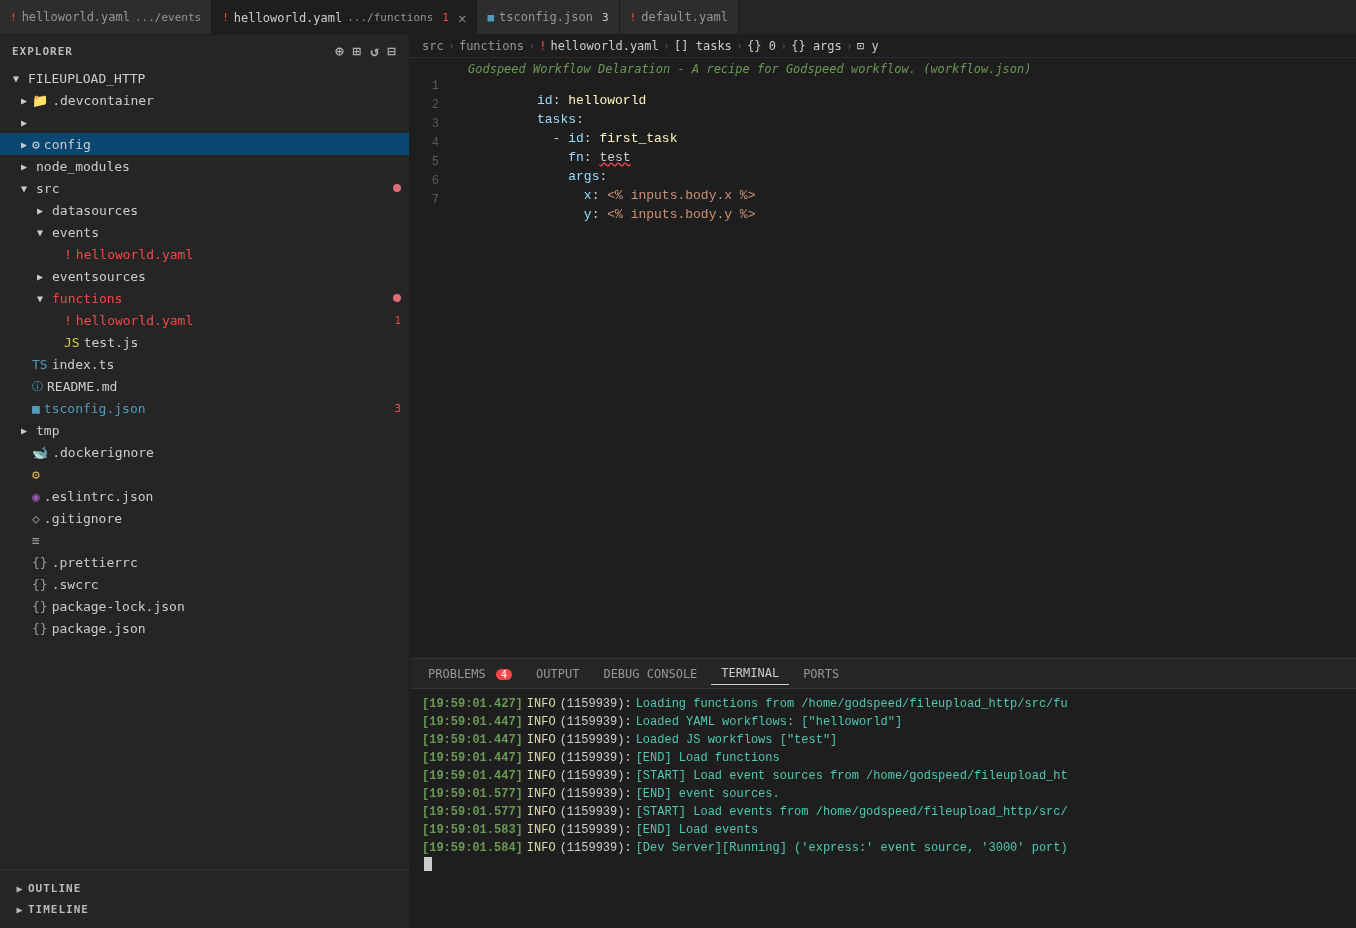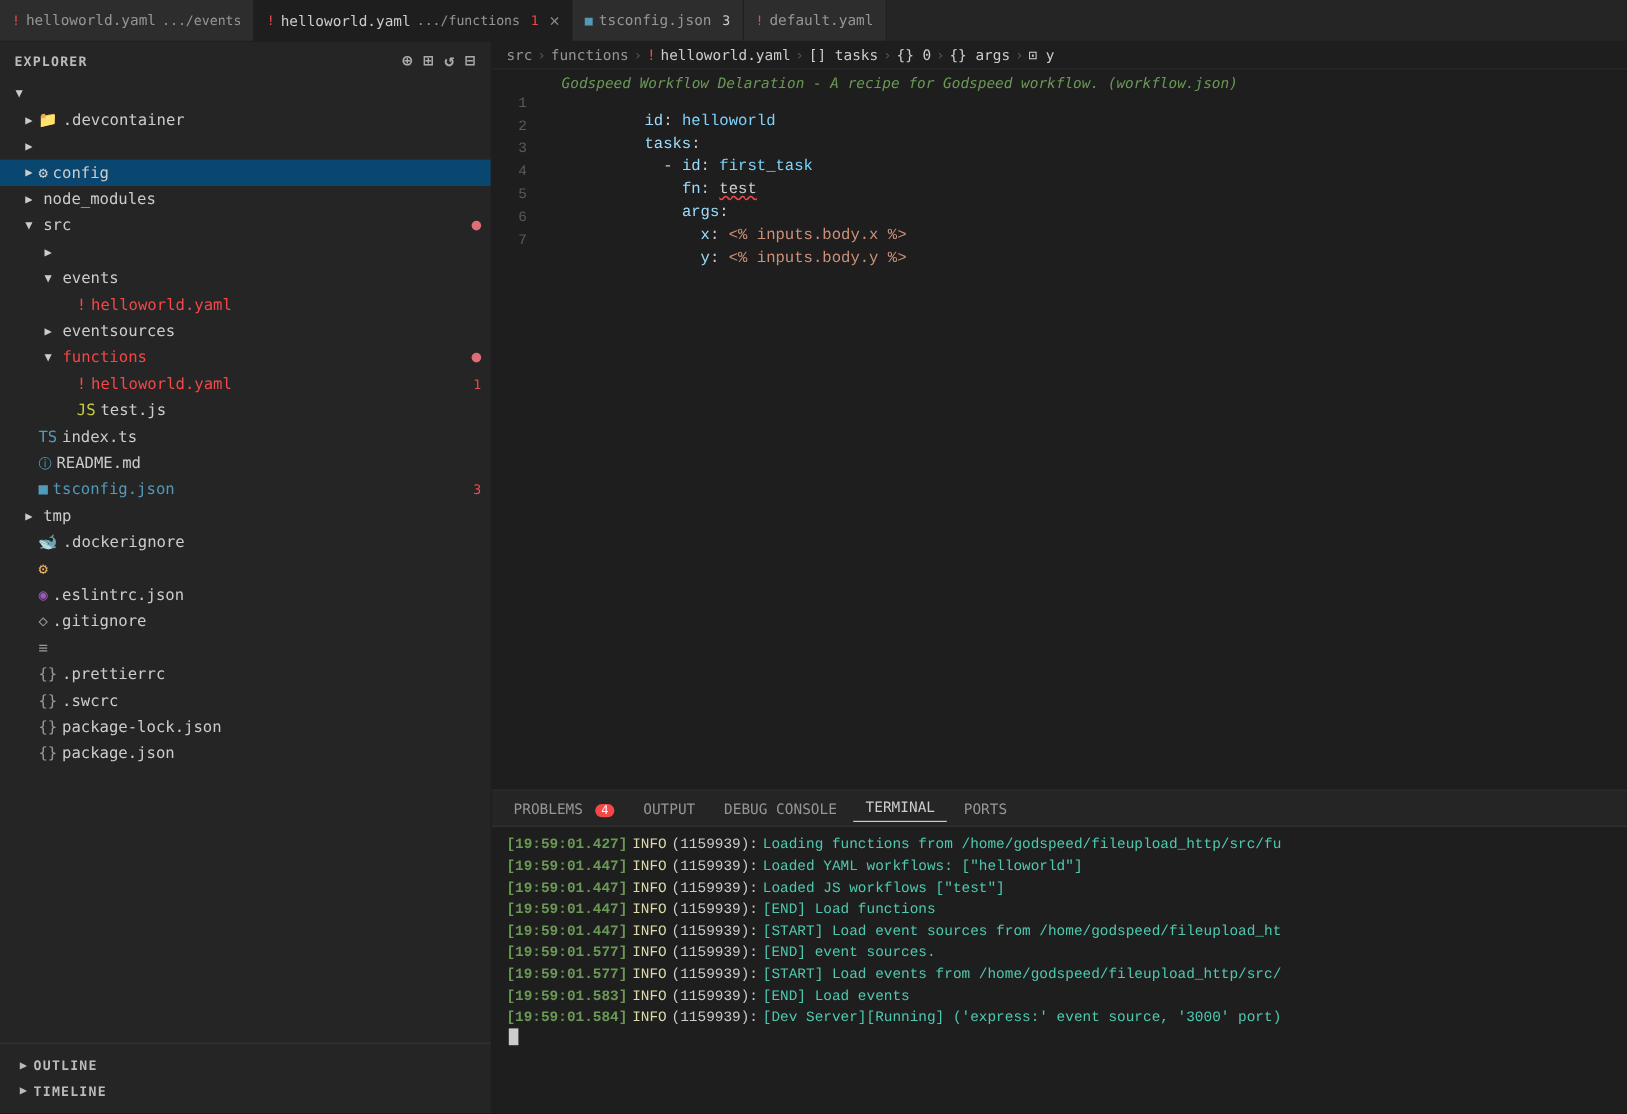--- a/index.html
+++ b/index.html
@@ -204,21 +204,21 @@
       padding-right: 16px;
       color: #5a5a5a;
       user-select: none;
       font-size: 12px;
     }
     .line-content { flex: 1; padding-left: 4px; white-space: pre; }
 
     
     .s-key { color: #9cdcfe; }
     .s-colon { color: #cccccc; }
-    .s-value { color: #7dd3fc; }
+    .s-value { color: #fef9c3; }
     .s-squiggly { text-decoration: underline wavy #f44747; }
     .s-template { color: #ce9178; }
     .s-dash { color: #cccccc; }
 
     
     .terminal-area {
       background: #1e1e1e;
       border-top: 1px solid #333;
       display: flex;
       flex-direction: column;
@@ -321,20 +321,21 @@
         <span class="sidebar-icon-btn">⊟</span>
       </div>
     </div>
 
     <div class="file-tree">
 
       <div class="tree-item">
         <span class="tree-indent" style="width:8px"></span>
         <span class="tree-arrow">▼</span>
         <span class="tree-file-icon color-folder"></span>
+        <span class="tree-label">FILEUPLOAD_HTTP</span>
       </div>
 
       <div class="tree-item">
         <span class="tree-indent" style="width:16px"></span>
         <span class="tree-arrow">▶</span>
         <span class="tree-file-icon color-folder">📁</span>
         <span class="tree-label color-folder">.devcontainer</span>
       </div>
 
       <div class="tree-item">
@@ -362,20 +363,21 @@
         <span class="tree-arrow">▼</span>
         <span class="tree-file-icon color-folder"></span>
         <span class="tree-label color-folder">src</span>
         <span class="tree-dot"></span>
       </div>
 
       <div class="tree-item">
         <span class="tree-indent" style="width:32px"></span>
         <span class="tree-arrow">▶</span>
         <span class="tree-file-icon color-folder"></span>
+        <span class="tree-label color-folder">datasources</span>
       </div>
 
       <div class="tree-item">
         <span class="tree-indent" style="width:32px"></span>
         <span class="tree-arrow">▼</span>
         <span class="tree-file-icon color-folder"></span>
         <span class="tree-label color-folder">events</span>
       </div>
 
       <div class="tree-item">

